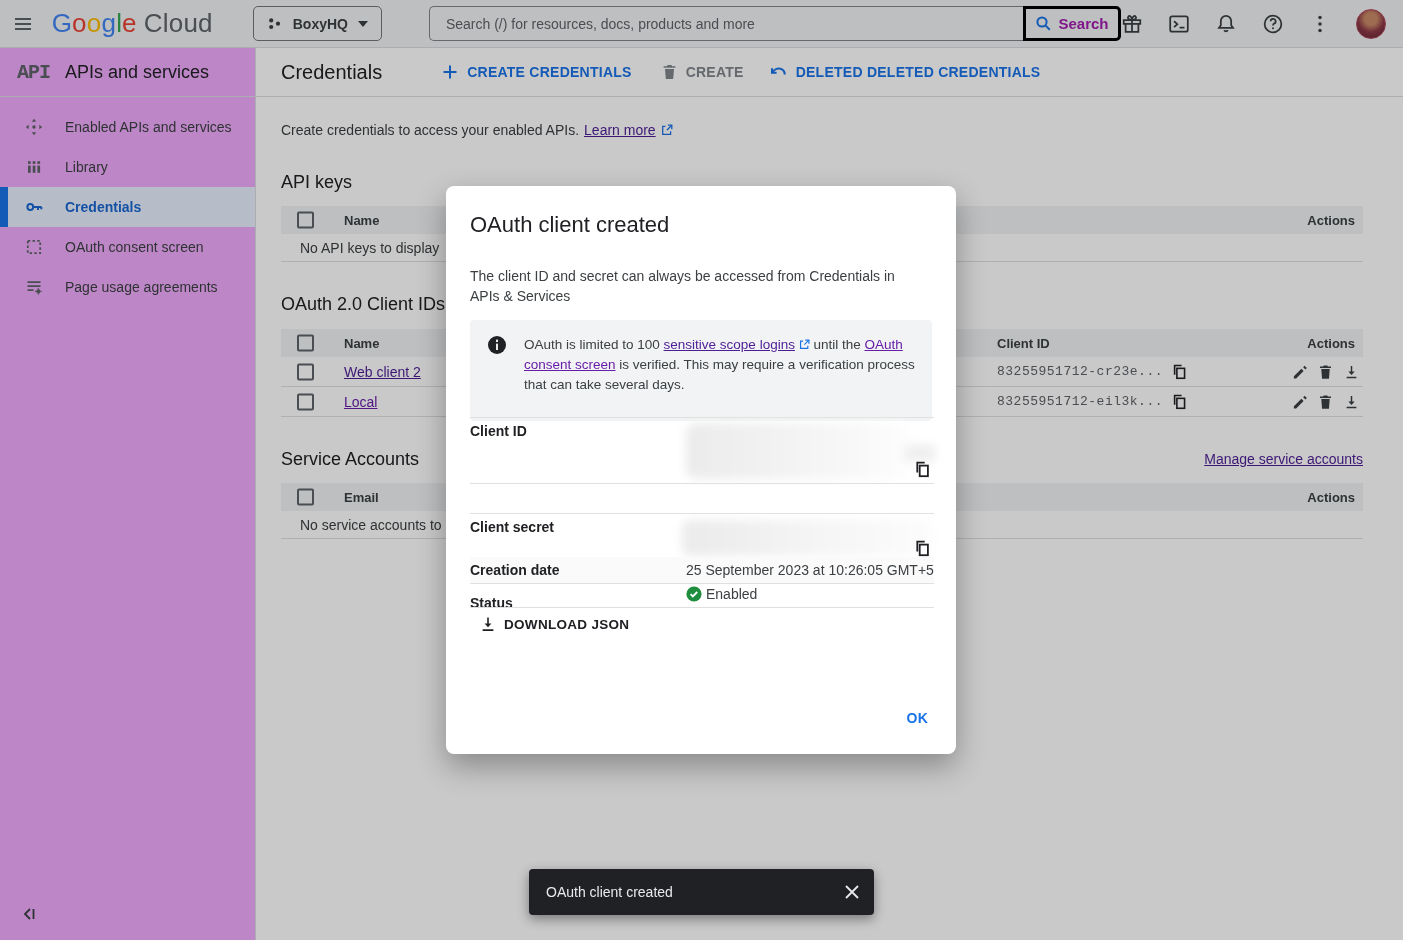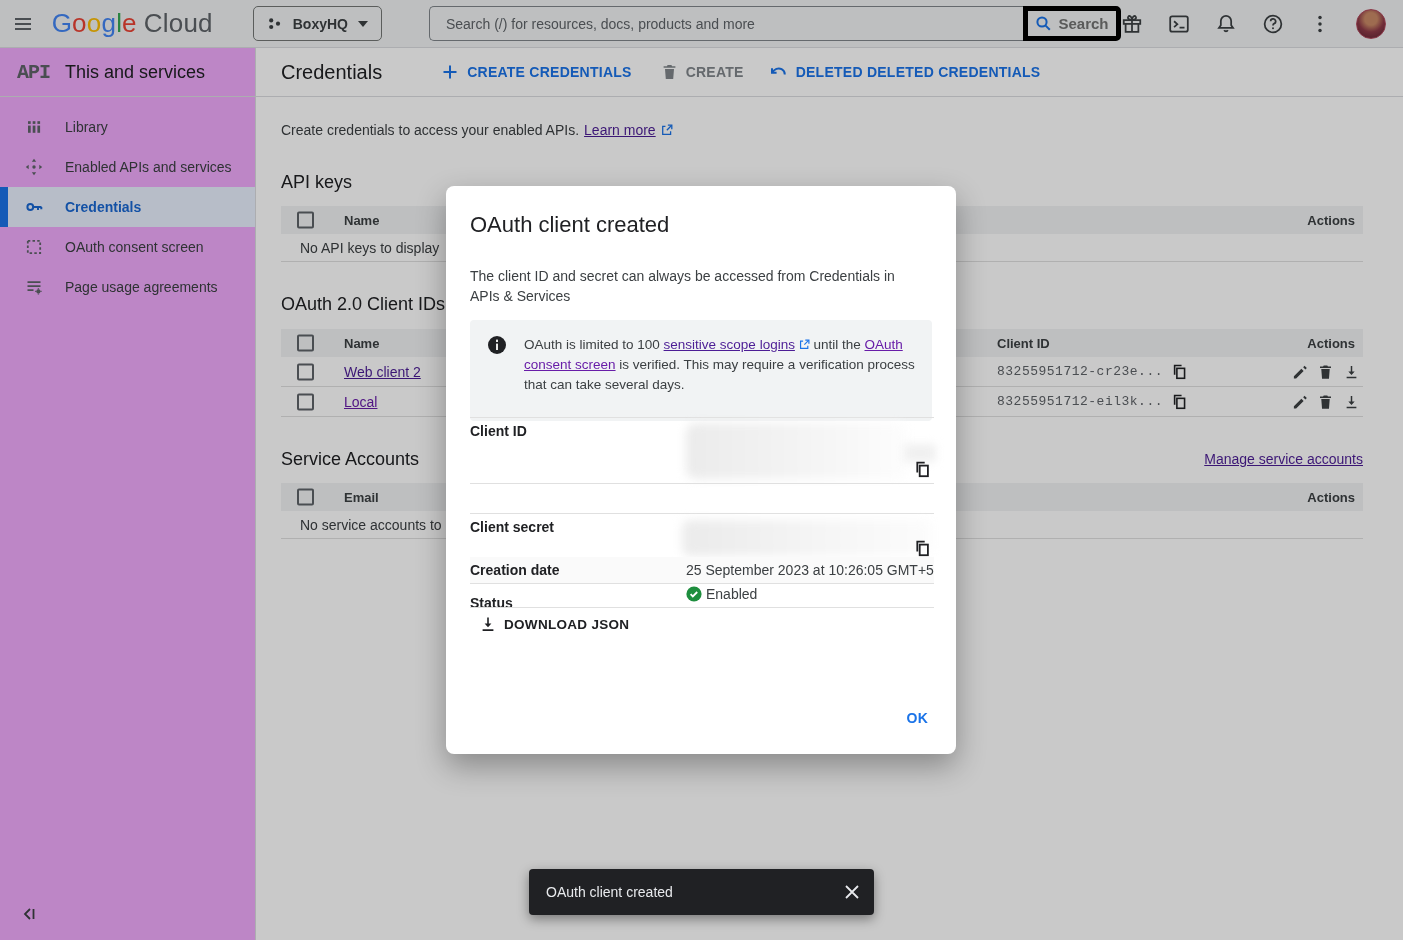--- a/index.html
+++ b/index.html
@@ -10,21 +10,21 @@
   
   .topbar { position:absolute; left:0; top:0; width:1403px; height:48px; background:#f1f3f4; border-bottom:1px solid #dadce0; display:flex; align-items:center; z-index:10; }
   .hamburger { width:46px; height:48px; display:flex; align-items:center; justify-content:center; cursor:pointer; }
   .gc-logo { display:flex; align-items:baseline; font-size:26px; margin-left:6px; letter-spacing:.2px; }
   .gc-logo .cloud { color:#5f6368; margin-left:7px; }
   .proj-btn { margin-left:40px; height:35px; border:1px solid #747775; border-radius:5px; background:transparent; display:flex; align-items:center; gap:10px; padding:0 13px; font-size:14px; font-weight:bold; color:#3c4043; cursor:pointer; }
   .caret { width:0; height:0; border-left:5px solid transparent; border-right:5px solid transparent; border-top:6px solid #3c4043; }
   .search-wrap { margin-left:47px; display:flex; height:35px; width:697px; }
   .search-input { flex:1; border:1px solid #80868b; border-right:none; border-radius:5px 0 0 5px; background:transparent; padding:0 16px; font-size:14px; color:#3c4043; outline:none; }
   .search-input::placeholder { color:#5f6368; }
-  .search-btn { width:98px; border:5px solid #000000; border-radius:0 5px 5px 0; display:flex; align-items:center; justify-content:center; gap:6px; color:#737373; font-size:15px; font-weight:bold; cursor:pointer; background:transparent; }
+  .search-btn { width:98px; border:3px solid #000000; border-radius:0 5px 5px 0; display:flex; align-items:center; justify-content:center; gap:6px; color:#a21caf; font-size:15px; font-weight:bold; cursor:pointer; background:transparent; }
   .top-icons { margin-left:auto; display:flex; align-items:center; gap:25px; padding-right:17px; }
   .tico { width:22px; height:22px; cursor:pointer; }
   .avatar { width:30px; height:30px; border-radius:50%; cursor:pointer;
     background:radial-gradient(circle at 50% 32%, #c98a66 0 26%, #8e3a48 55%, #5c2232 100%); border:1px solid #b0485c; }
 
   
   .sidebar { position:absolute; left:0; top:48px; width:256px; bottom:0; background:#f0abfc; border-right:1px solid #dadce0; z-index:5; }
   .sb-head { height:49px; border-bottom:1px solid #dadce0; display:flex; align-items:center; padding-left:17px; gap:15px; }
   .sb-logo { font-family:"Liberation Mono","DejaVu Sans Mono",monospace; font-weight:bold; font-size:20px; color:#5f6368; letter-spacing:-1px; }
   .sb-title { font-size:18px; color:#202124; }
@@ -151,43 +151,43 @@
         <circle cx="10" cy="10" r="1.6"></circle>
         <circle cx="10" cy="16" r="1.6"></circle>
       </svg>
     <div class="avatar"></div>
   </div>
 </header>
 
 <nav class="sidebar">
   <div class="sb-head">
     <span class="sb-logo">API</span>
-    <span class="sb-title">This and services</span>
+    <span class="sb-title">APIs and services</span>
   </div>
   <div class="sb-items">
+    <div class="sb-item">
+      <svg class="ic" viewBox="0 0 18 18" fill="currentColor">
+          <path d="M9 .8l2.2 2.9H6.8z"></path>
+          <path d="M9 17.2l-2.2-2.9h4.4z"></path>
+          <path d="M.8 9l2.9-2.2v4.4z"></path>
+          <path d="M17.2 9l-2.9 2.2V6.8z"></path>
+          <circle cx="9" cy="9" r="1.7"></circle>
+        </svg>
+      <span>Enabled APIs and services</span>
+    </div>
     <div class="sb-item">
       <svg class="ic" viewBox="0 0 18 18" fill="currentColor">
           <rect x="3" y="3.2" width="2.7" height="2.7"></rect>
           <rect x="7.7" y="3.2" width="2.7" height="2.7"></rect>
           <rect x="12.4" y="3.2" width="2.7" height="2.7"></rect>
           <rect x="3" y="7.6" width="2.7" height="7.2"></rect>
           <rect x="7.7" y="7.6" width="2.7" height="7.2"></rect>
           <rect x="12.4" y="7.6" width="2.7" height="7.2"></rect>
         </svg>
       <span>Library</span>
-    </div>
-    <div class="sb-item">
-      <svg class="ic" viewBox="0 0 18 18" fill="currentColor">
-          <path d="M9 .8l2.2 2.9H6.8z"></path>
-          <path d="M9 17.2l-2.2-2.9h4.4z"></path>
-          <path d="M.8 9l2.9-2.2v4.4z"></path>
-          <path d="M17.2 9l-2.9 2.2V6.8z"></path>
-          <circle cx="9" cy="9" r="1.7"></circle>
-        </svg>
-      <span>Enabled APIs and services</span>
     </div>
     <div class="sb-item selected">
       <svg class="ic" viewBox="0 0 18 18" fill="none" stroke="currentColor" stroke-width="2">
           <circle cx="5.3" cy="9" r="2.9"></circle>
           <path d="M8.2 9h8.3M13 9v3.1M16.3 9v2.3"></path>
         </svg>
       <span>Credentials</span>
     </div>
     <div class="sb-item">
       <svg class="ic" viewBox="0 0 18 18" fill="none" stroke="currentColor" stroke-width="1.8" stroke-dasharray="2.5 2.2">

